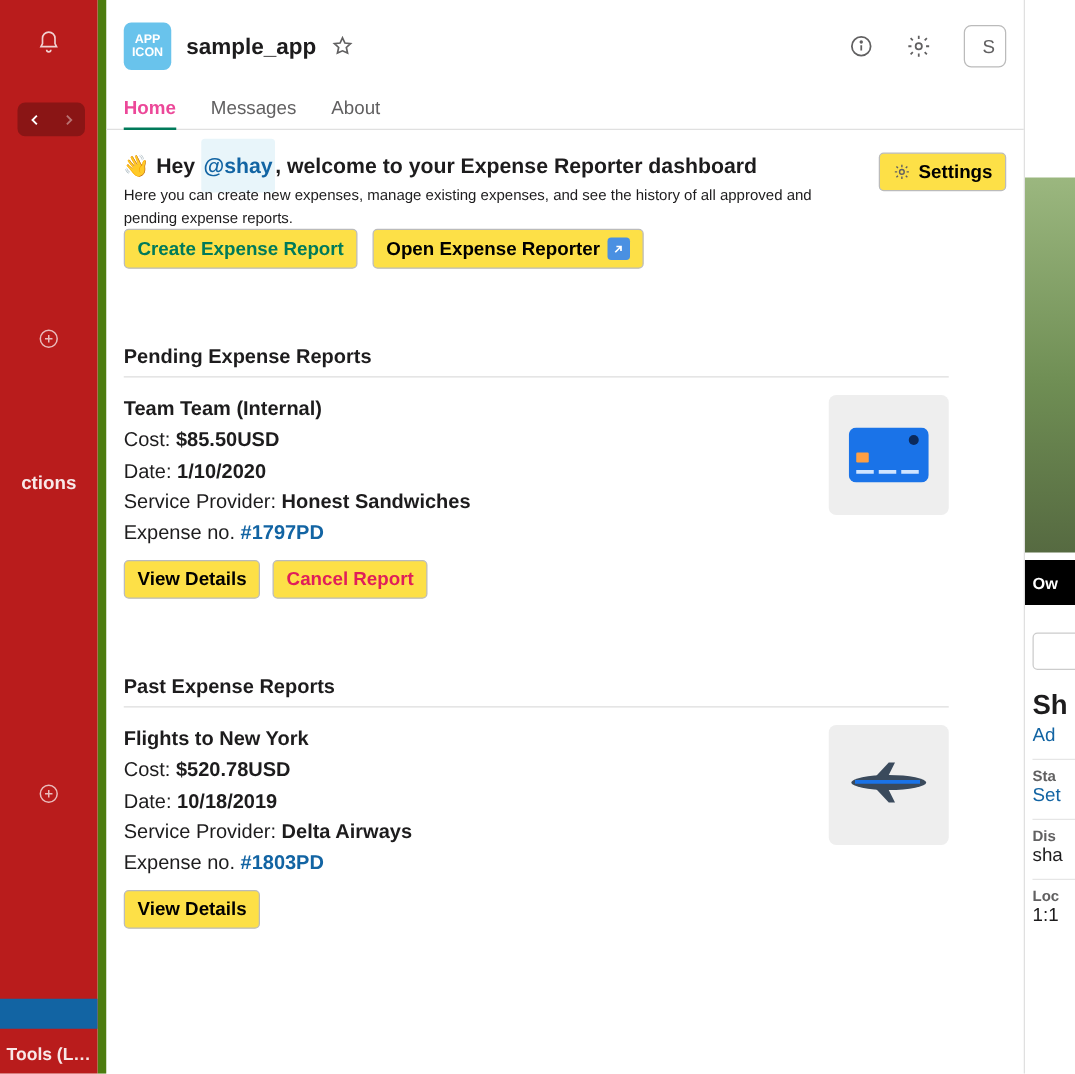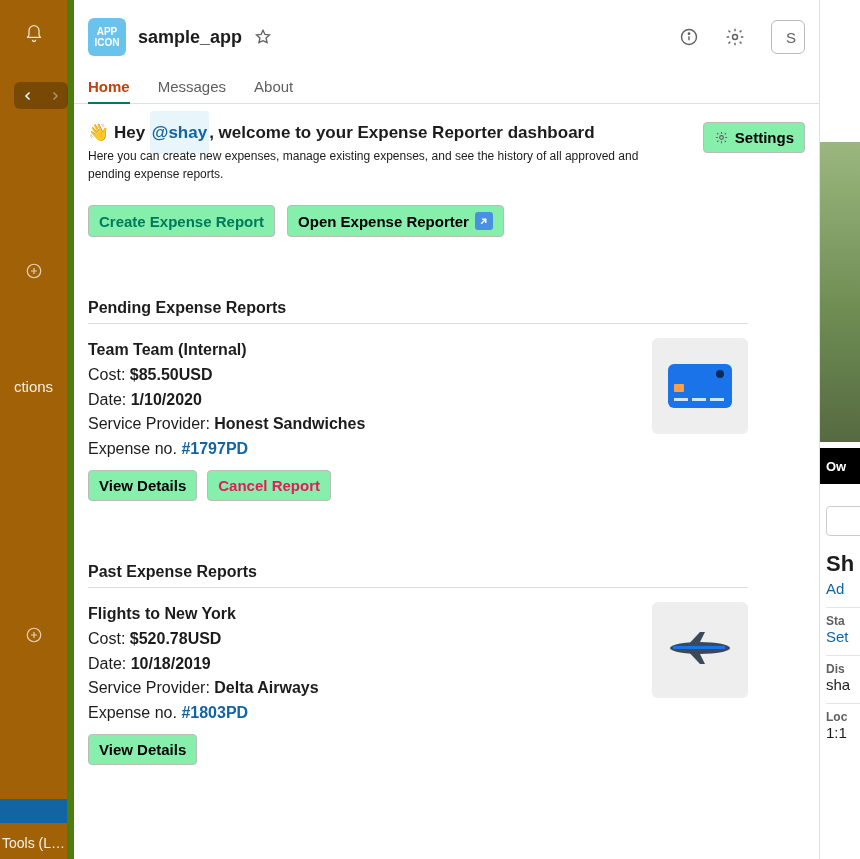--- a/index.html
+++ b/index.html
@@ -1,20 +1,20 @@
 <!DOCTYPE html>
 <html><head>
 <meta charset="utf-8">
 <style>
   * { box-sizing: border-box; }
   html, body { margin:0; padding:0; font-family: -apple-system, BlinkMacSystemFont, "Segoe UI", Helvetica, Arial, sans-serif; font-size:15px; color:#1d1c1d; }
   body { width:860px; height:859px; overflow:hidden; display:flex; background:#fff; }
 
   
-  .rail { width:67px; background:#a16207; position:relative; color:rgba(255,255,255,0.75); }
+  .rail { width:78px; background:#b91c1c; position:relative; color:rgba(255,255,255,0.75);font-weight:bold; }
   .rail .bell { position:absolute; top:24px; left:50%; transform:translateX(-50%); }
   .rail .navpair { position:absolute; top:82px; left:14px; display:flex; background:rgba(0,0,0,0.25); border-radius:6px; overflow:hidden; }
   .rail .navpair div { width:27px; height:27px; display:flex; align-items:center; justify-content:center; }
   .rail .plus1 { position:absolute; top:262px; left:50%; transform:translateX(-50%); }
   .rail .conn  { position:absolute; top:378px; left:0; width:100%; text-align:center; font-size:15px; color:rgba(255,255,255,0.9); }
   .rail .plus2 { position:absolute; top:626px; left:50%; transform:translateX(-50%); }
   .rail .blueblock { position:absolute; bottom:36px; left:0; width:100%; height:24px; background:#1264a3; }
   .rail .tools { position:absolute; bottom:8px; left:0; width:100%; text-align:center; font-size:14px; color:rgba(255,255,255,0.9); }
 
   
@@ -22,32 +22,32 @@
   .header { display:flex; align-items:center; padding:18px 14px 14px 14px; gap:12px; }
   .appicon { width:38px; height:38px; background:#69c3ec; border-radius:6px; display:flex; align-items:center; justify-content:center; color:#fff; font-size:10px; font-weight:700; line-height:1.1; text-align:center; }
   .appname { font-size:18px; font-weight:900; }
   .starbtn { font-size:17px; color:#616061;}
   .hspacer { flex:1; }
   .hicon { color:#616061; margin-left:14px; display:inline-flex; }
   .searchbox { margin-left:14px; border:1px solid #bbb; border-radius:6px; height:34px; display:flex; align-items:center; padding:0 8px; gap:6px; color:#616061; max-width:34px; overflow:hidden; }
 
   .tabs { display:flex; gap:28px; padding:0 14px; border-bottom:1px solid #e0e0e0; }
   .tab { padding:8px 0; font-size:15px; color:#616061; font-weight:500; position:relative; }
-  .tab.active { color:#c2410c; font-weight:700; }
+  .tab.active { color:#ec4899; font-weight:700; }
   .tab.active::after { content:""; position:absolute; left:0; right:0; bottom:-1px; height:2px; background:#007a5a; }
 
   .content { padding:18px 14px; overflow:auto; flex:1; }
 
   .welcome-row { display:flex; align-items:flex-start; justify-content:space-between; gap:20px; }
   .welcome-text { flex:1; }
   .welcome-line1 { font-size:17px; font-weight:700; }
   .mention { color:#1264a3; background:#e8f5fa; padding:12px 2px; border-radius:3px; }
   .welcome-body { font-size:12px; color:#1d1c1d; margin-top:4px; line-height:1.5; max-width:560px; }
-  .settings-btn, .outline-btn { border:1px solid #bbb; background:#86efac; border-radius:4px; padding:6px 10px; font-size:15px; font-weight:700; display:inline-flex; align-items:center; gap:6px; cursor:pointer; }
-  .btnrow { margin-top:22px; display:flex; gap:12px; }
+  .settings-btn, .outline-btn { border:1px solid #bbb; background:#fde047; border-radius:4px; padding:6px 10px; font-size:15px; font-weight:700; display:inline-flex; align-items:center; gap:6px; cursor:pointer; }
+  .btnrow { margin-top:0; display:flex; gap:12px; }
   .outline-btn.green { color:#007a5a; }
   .link-out { width:18px; height:18px; background:#4a90e2; border-radius:3px; display:inline-flex; align-items:center; justify-content:center; }
 
   .section-title { font-size:16px; font-weight:700; margin-top:62px; padding-bottom:6px; border-bottom:1px solid #ddd; max-width:660px; }
 
   .report { display:flex; gap:20px; margin-top:14px; max-width:660px; }
   .report-info { flex:1; font-size:16px; line-height:1.55; }
   .report-title { font-weight:700; }
   .bold { font-weight:700; }
   .linkblue { color:#1264a3; font-weight:700; }

